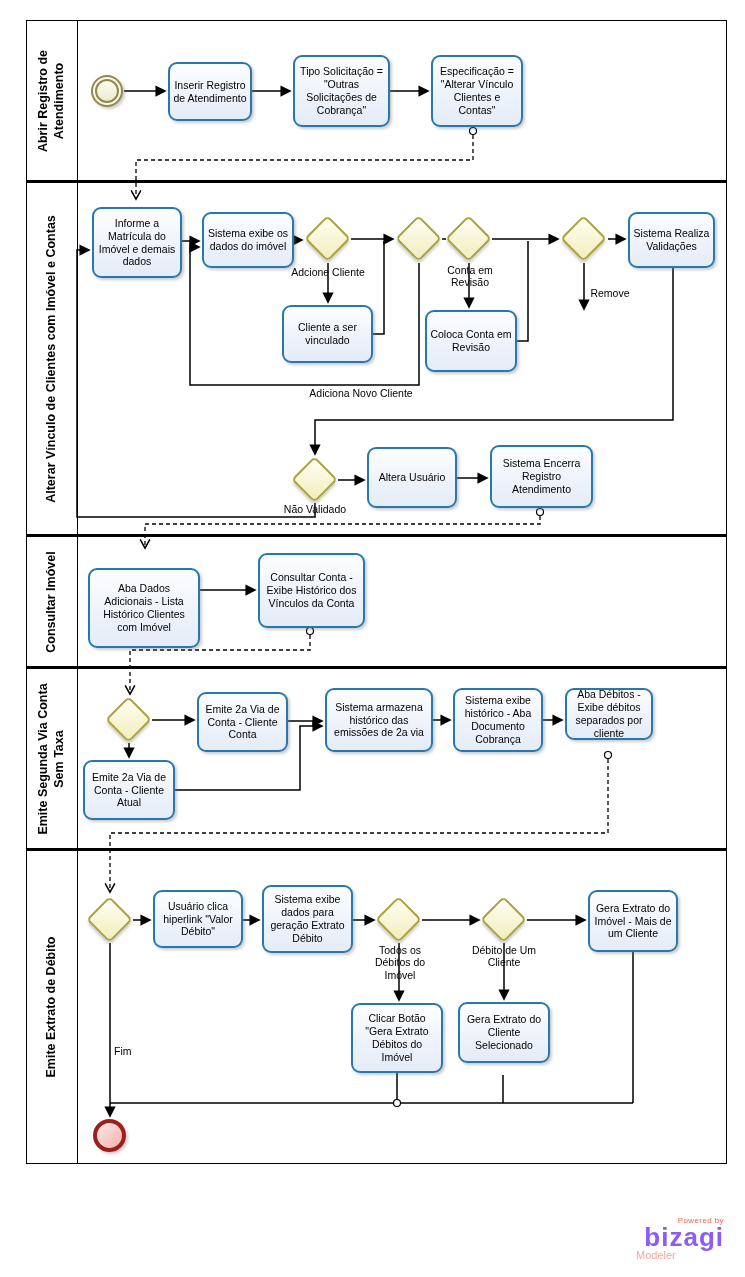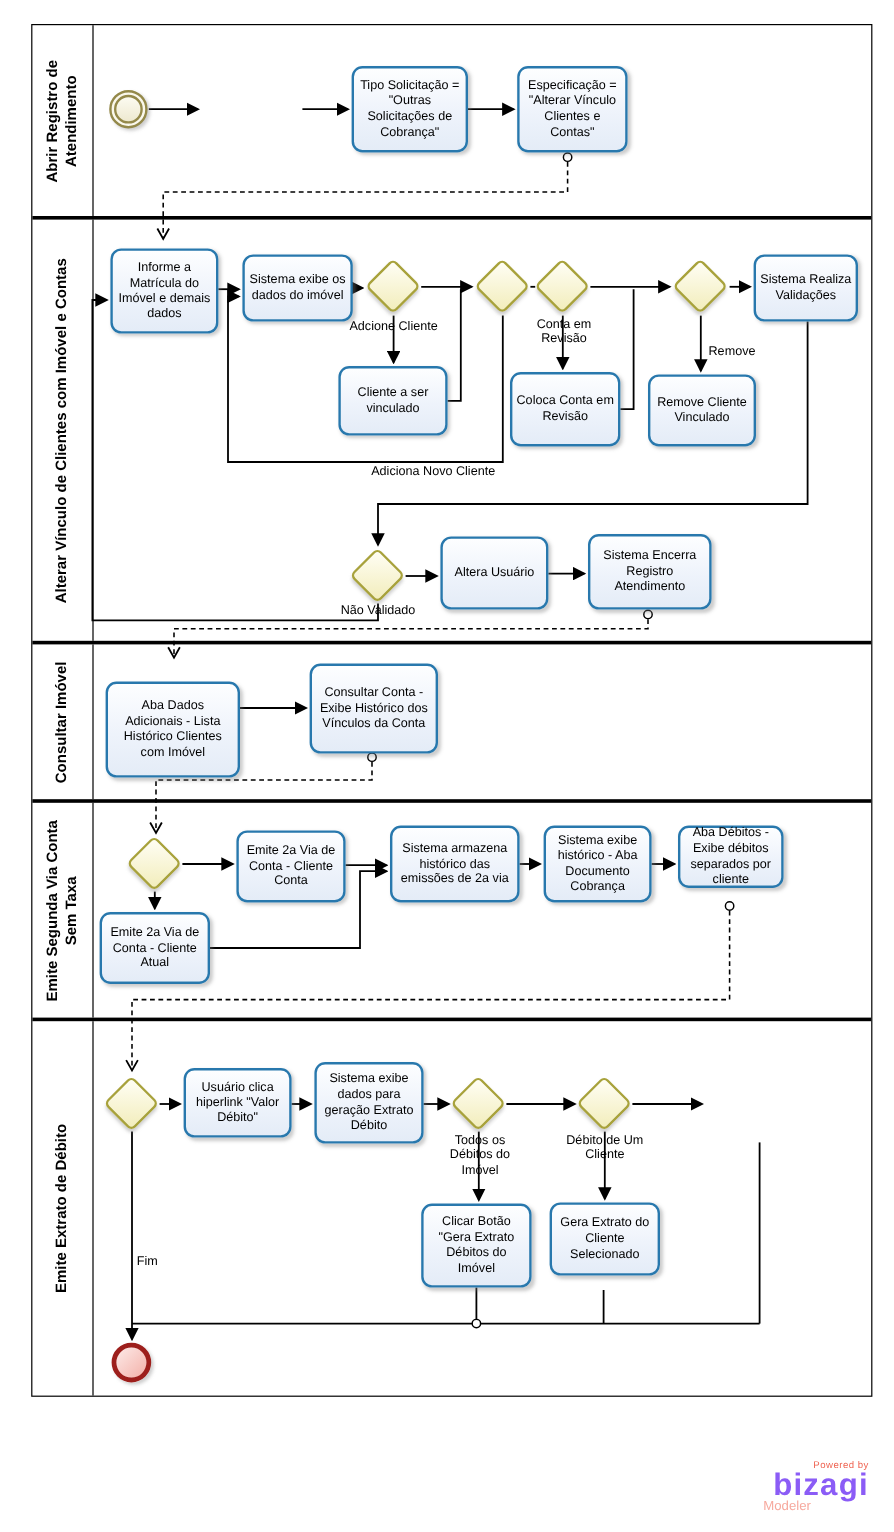--- a/index.html
+++ b/index.html
@@ -167,39 +167,40 @@
   <div class="gw" style="left:93px;top:903px;">
       <div class="d"></div>
     </div>
   <div class="gw" style="left:382px;top:903px;">
       <div class="d"></div>
     </div>
   <div class="gw" style="left:487px;top:903px;">
       <div class="d"></div>
     </div>
 
+  <div class="task" style="left:168px;top:62px;width:84px;height:59px;">Inserir Registro de Atendimento</div>
   <div class="task" style="left:293px;top:55px;width:97px;height:72px;">Tipo Solicitação = "Outras Solicitações de Cobrança"</div>
   <div class="task" style="left:431px;top:55px;width:92px;height:72px;">Especificação = "Alterar Vínculo Clientes e Contas"</div>
   <div class="task" style="left:92px;top:207px;width:90px;height:71px;">Informe a Matrícula do Imóvel e demais dados</div>
   <div class="task" style="left:202px;top:212px;width:92px;height:56px;">Sistema exibe os dados do imóvel</div>
   <div class="task" style="left:628px;top:212px;width:87px;height:56px;">Sistema Realiza Validações</div>
   <div class="task" style="left:282px;top:305px;width:91px;height:58px;">Cliente a ser vinculado</div>
   <div class="task" style="left:425px;top:310px;width:92px;height:62px;">Coloca Conta em Revisão</div>
-  <div class="task" style="left:540px;top:312px;width:90px;height:60px;">Remove Cliente Vinculado</div>
   <div class="task" style="left:367px;top:447px;width:90px;height:61px;">Altera Usuário</div>
   <div class="task" style="left:490px;top:445px;width:103px;height:63px;">Sistema Encerra Registro Atendimento</div>
   <div class="task" style="left:88px;top:568px;width:112px;height:80px;">Aba Dados Adicionais - Lista Histórico Clientes com Imóvel</div>
   <div class="task" style="left:258px;top:553px;width:107px;height:75px;">Consultar Conta - Exibe Histórico dos Vínculos da Conta</div>
   <div class="task" style="left:197px;top:692px;width:91px;height:60px;">Emite 2a Via de Conta - Cliente Conta</div>
   <div class="task" style="left:325px;top:688px;width:108px;height:64px;">Sistema armazena histórico das emissões de 2a via</div>
   <div class="task" style="left:453px;top:688px;width:90px;height:64px;">Sistema exibe histórico - Aba Documento Cobrança</div>
   <div class="task" style="left:565px;top:688px;width:88px;height:52px;">Aba Débitos - Exibe débitos separados por cliente</div>
   <div class="task" style="left:83px;top:760px;width:92px;height:60px;">Emite 2a Via de Conta - Cliente Atual</div>
   <div class="task" style="left:153px;top:890px;width:90px;height:58px;">Usuário clica hiperlink "Valor Débito"</div>
   <div class="task" style="left:262px;top:885px;width:91px;height:68px;">Sistema exibe dados para geração Extrato Débito</div>
+  <div class="task" style="left:588px;top:890px;width:90px;height:62px;">Gera Extrato do Imóvel - Mais de um Cliente</div>
   <div class="task" style="left:351px;top:1003px;width:92px;height:70px;">Clicar Botão "Gera Extrato Débitos do Imóvel</div>
   <div class="task" style="left:458px;top:1002px;width:92px;height:61px;">Gera Extrato do Cliente Selecionado</div>
 
   <div class="elabel" style="left:288px;top:266px;width:80px;">Adcione Cliente</div>
   <div class="elabel" style="left:440px;top:264px;width:60px;">Conta em
 Revisão</div>
   <div class="elabel" style="left:584px;top:287px;width:52px;">Remove</div>
   <div class="elabel" style="left:299px;top:387px;width:124px;">Adiciona Novo Cliente</div>
   <div class="elabel" style="left:277px;top:503px;width:76px;">Não Validado</div>
   <div class="elabel" style="left:369px;top:944px;width:62px;">Todos os

